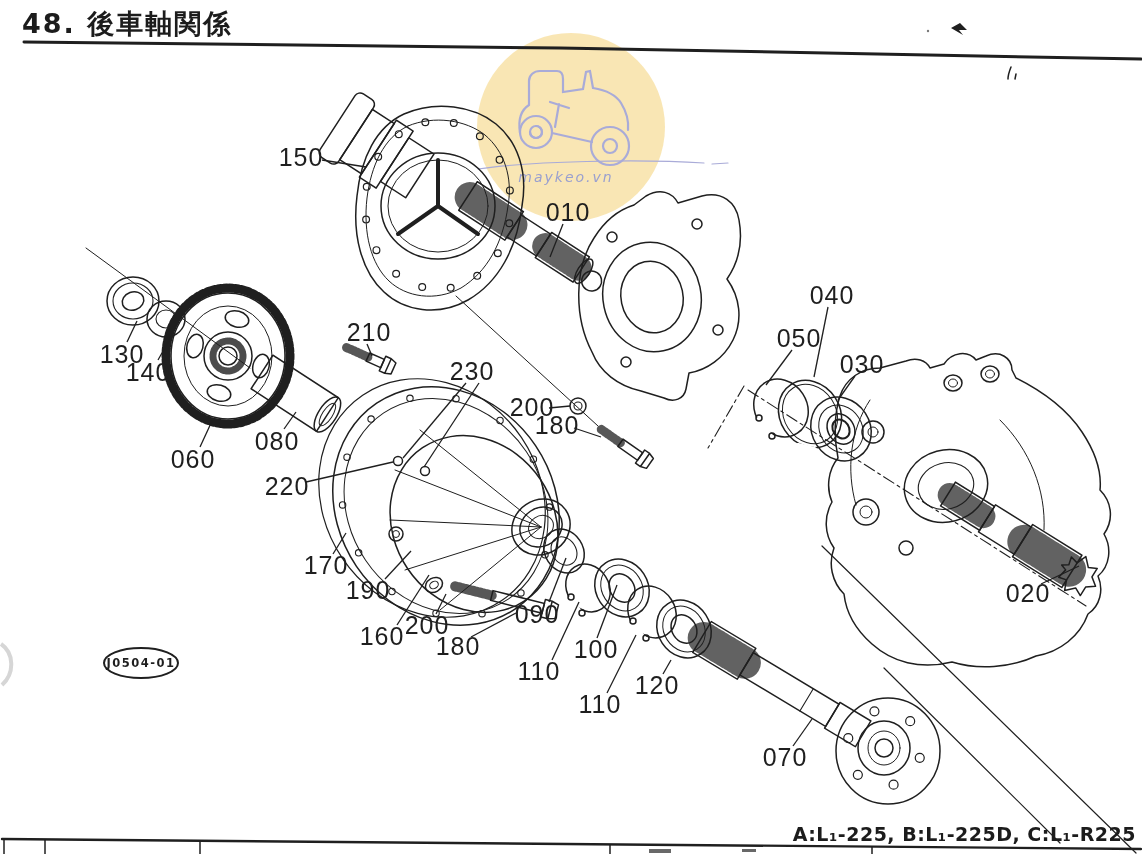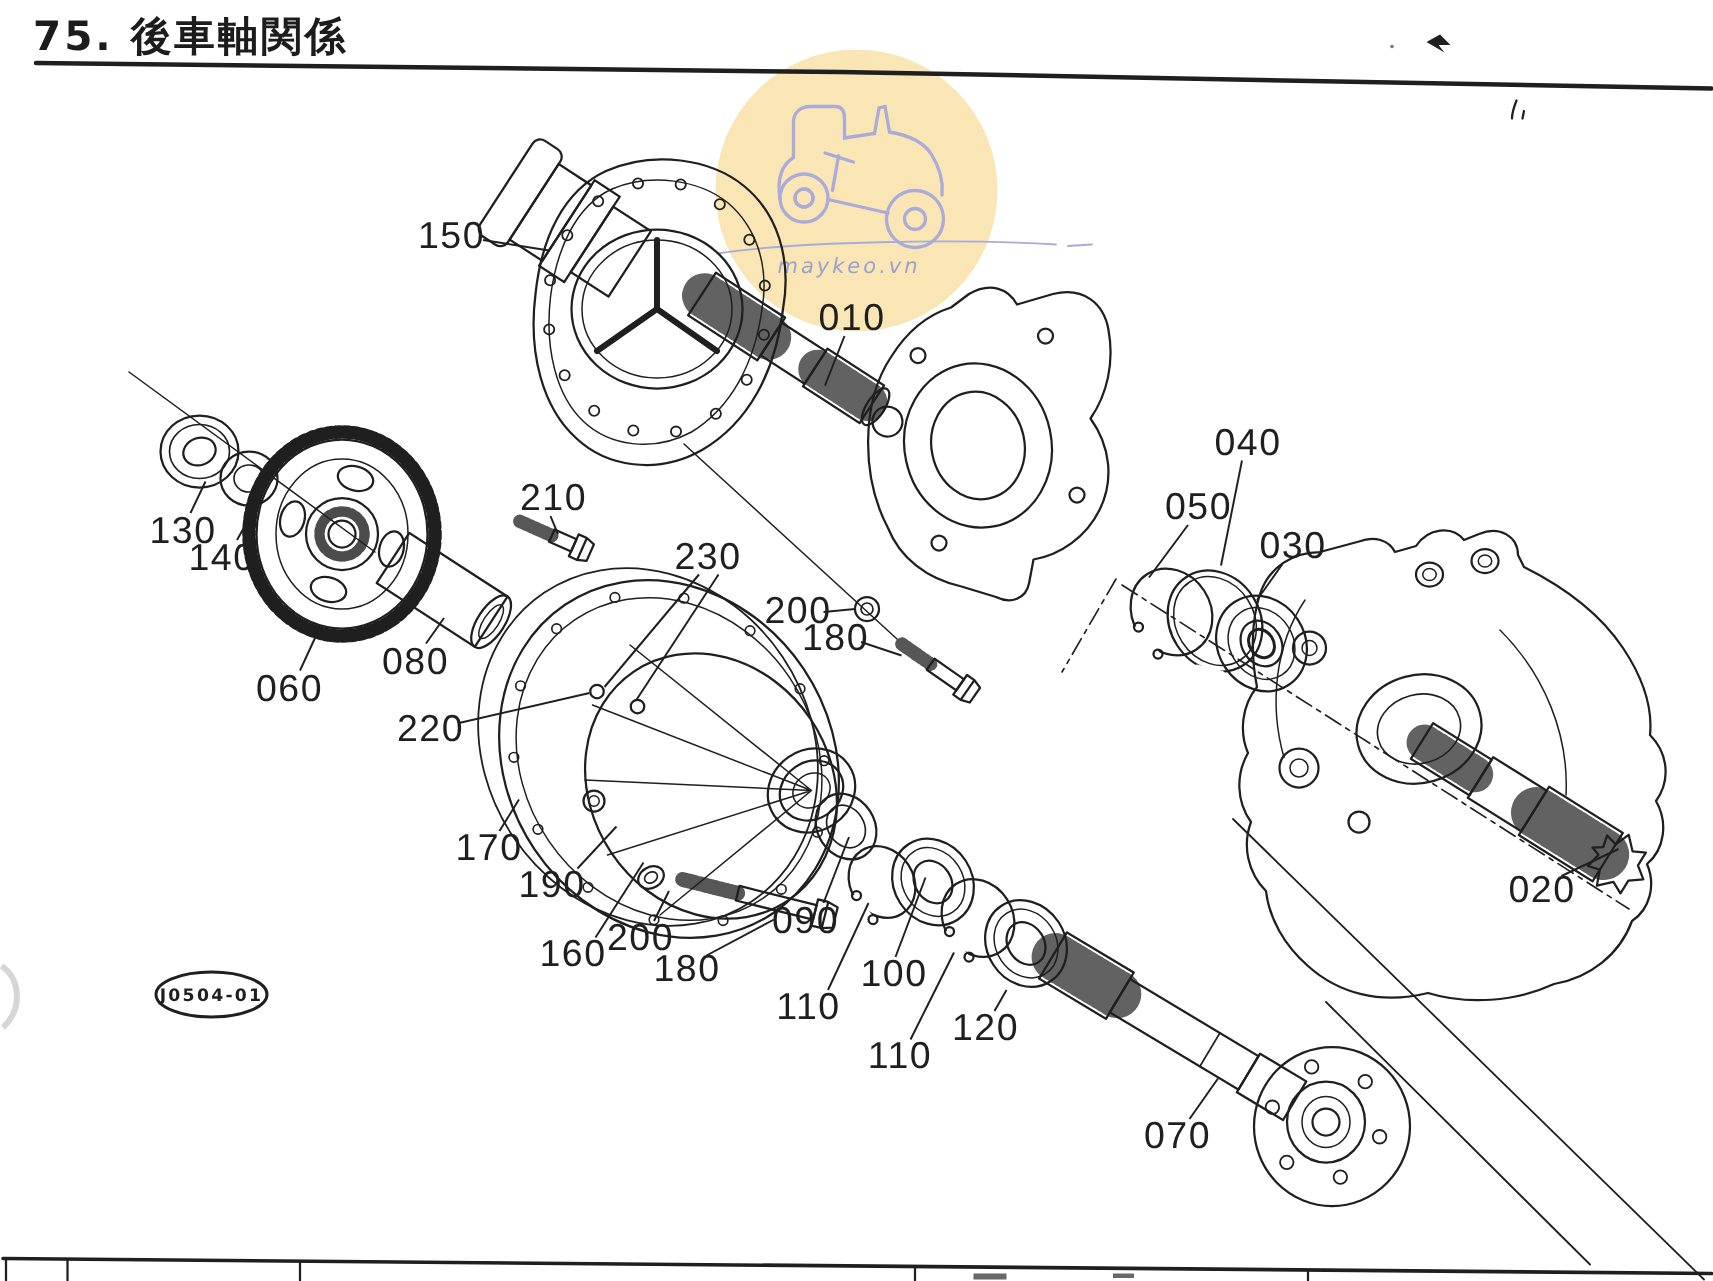--- a/index.html
+++ b/index.html
@@ -361,14 +361,15 @@
         <text x="832" y="295" class="part-label">040</text>
         <polyline points="792,350 766,385" class="leader"></polyline>
         <text x="799" y="338" class="part-label">050</text>
         <polyline points="855,376 838,400" class="leader"></polyline>
         <text x="862" y="364" class="part-label">030</text>
         <polyline points="1041,584 1079,566" class="leader"></polyline>
         <text x="1028" y="593" class="part-label">020</text>
       </g>
   </svg>
 
-  <div class="page-title">75. 後車軸関係</div>
+  <div class="page-title">48. 後車軸関係</div>
+  <div class="models-note">A:L₁-225, B:L₁-225D, C:L₁-R225</div>
 </div>
 
 </body></html>

